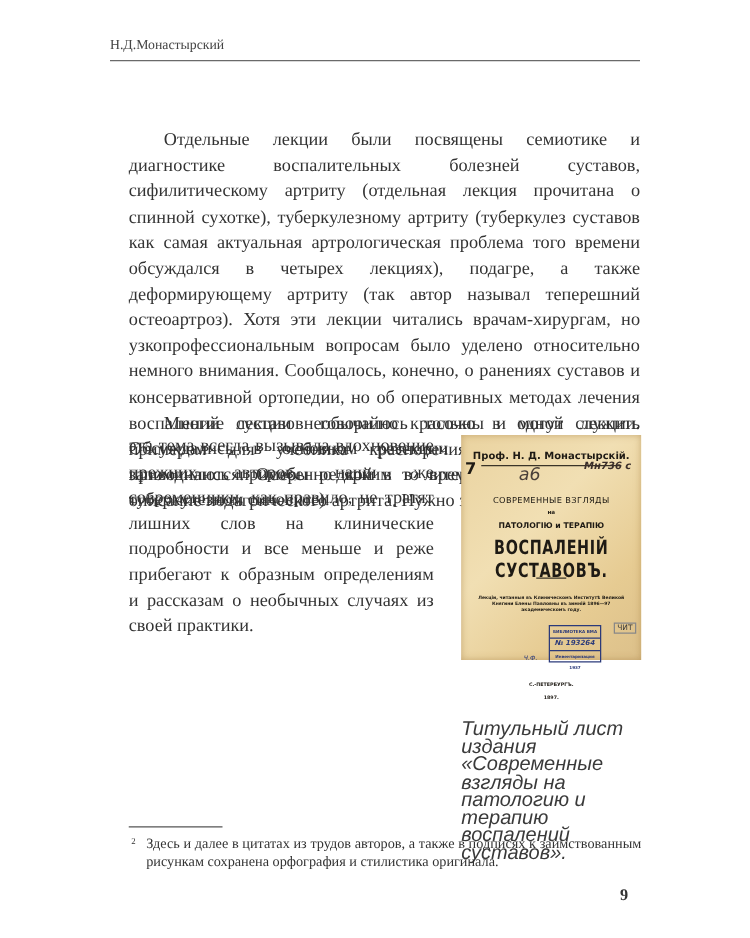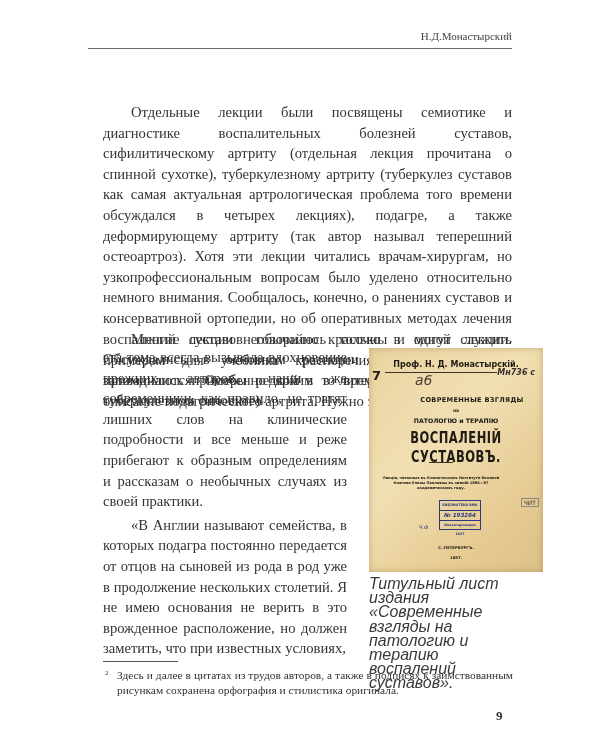--- a/index.html
+++ b/index.html
@@ -1,51 +1,51 @@
 <!DOCTYPE html>
 <html><head>
 <meta charset="utf-8">
 <style>
   html, body { margin: 0; padding: 0; }
   body {
     width: 600px; height: 750px; background: #ffffff; position: relative; overflow: hidden;
     font-family: "DejaVu Serif", "Liberation Serif", serif; color: #2b2b2b;
   }
   .running-head {
-    position: absolute; top: 30px; left: 88px; width: 424px; text-align: right;
+    position: absolute; top: 30px; left: 88px; width: 424px; text-align: left;
     font-family: "Liberation Serif", serif; font-size: 11px; color: #444;
   }
   .head-rule {
     position: absolute; top: 48px; left: 88px; width: 424px; height: 0;
     border-top: 1px solid #6a6a6a;
   }
   .text {
     font-family: "Liberation Serif", serif; font-size: 14.6px; line-height: 20.6px;
     color: #333; text-align: justify; margin: 0;
   }
   .indent { text-indent: 28px; margin-top: 44px; }
   .block-full { position: absolute; left: 103px; width: 409px; }
   .p1 { top: 58px; }
   .p2 { top: 285px; }
   .col-left { position: absolute; left: 103px; width: 244px; top: 347px; }
   .col-left .text { margin-bottom: 0; }
   sup { font-size: 8px; vertical-align: super; line-height: 0; }
 
   .figure {
-    position: absolute; left: 369px; top: 348px; width: 144px; height: 224px;
+    position: absolute; left: 369px; top: 348px; width: 144px; height: 180px;
     background: linear-gradient(135deg, #ead3a0 0%, #f1dfb3 40%, #e6cb92 75%, #dcc08a 100%);
     box-shadow: inset 0 0 6px rgba(160,120,60,0.5);
-    font-family: "DejaVu Sans", sans-serif; color: #1e1a14; padding-left: 30px;
+    font-family: "DejaVu Sans", sans-serif; color: #1e1a14;
   }
   .fig-author { position: absolute; top: 12px; left: 0; width: 100%; text-align: center; font-size: 8px; font-weight: bold; }
   .fig-rule { position: absolute; top: 24px; left: 16px; width: 112px; border-top: 1px solid #3a3428; }
   .fig-num { position: absolute; top: 20px; left: 3px; font-size: 13px; font-weight: bold; }
   .fig-sig { position: absolute; top: 20px; right: 8px; font-size: 8px; font-style: italic; color: #3a2e2a; font-weight: bold; }
   .fig-scrawl { position: absolute; top: 24px; left: 46px; font-size: 14px; font-style: italic; color: #4a4038; }
-  .fig-t1 { position: absolute; top: 48px; left: 16px; width: 100%; text-align: center; font-size: 6.6px; font-weight: bold; letter-spacing: 0.3px; }
+  .fig-t1 { position: absolute; top: 48px; left: 0; width: 100%; text-align: center; font-size: 6.6px; font-weight: normal; letter-spacing: 0.3px; }
   .fig-t2 { position: absolute; top: 60px; left: 0; width: 100%; text-align: center; font-size: 4.5px; font-weight: bold; }
   .fig-t3 { position: absolute; top: 69px; left: 0; width: 100%; text-align: center; font-size: 6.2px; font-weight: bold; }
   .fig-t4 { position: absolute; top: 85px; left: 0; width: 100%; text-align: center; font-size: 11.5px; font-weight: bold; letter-spacing: 0.5px; transform: scaleY(1.35); }
   .fig-rule2 { position: absolute; top: 114px; left: 60px; width: 24px; border-top: 1px solid #3a3428; }
   .fig-small { position: absolute; top: 128px; left: 8px; width: 128px; text-align: center; font-size: 3.6px; line-height: 5px; font-weight: bold; }
   .fig-stamp { position: absolute; top: 152px; left: 70px; width: 40px; height: 28px; border: 1px solid #2b3a7a; color: #2b3a7a; font-size: 3.3px; font-weight: bold; }
   .fig-stamp div { height: 9px; line-height: 9px; text-align: center; border-bottom: 1px solid #2b3a7a; }
   .fig-stamp div:last-child { border-bottom: none; }
   .fig-stamp .num { font-size: 5.6px; font-style: italic; }
   .fig-chit { position: absolute; top: 150px; right: 4px; font-size: 6px; color: #3a3a3a; border: 1px solid #888; padding: 0 2px; }
@@ -78,21 +78,20 @@
 <div class="block-full p1">
   <p class="text indent">Отдельные лекции были посвящены семиотике и диагностике воспалительных болезней суставов, сифилитическому артриту (отдельная лекция прочитана о спинной сухотке), туберкулезному артриту (туберкулез суставов как самая актуальная артрологическая проблема того времени обсуждался в четырех лекциях), подагре, а также деформирующему артриту (так автор называл теперешний остеоартроз). Хотя эти лекции читались врачам-хирургам, но узкопрофессиональным вопросам было уделено относительно немного внимания. Сообщалось, конечно, о ранениях суставов и консервативной ортопедии, но об оперативных методах лечения воспалений суставов говорилось только в одной лекции. Обсуждались в основном резекции и ампутации, хотя приводились примеры редкой в то время синовэктомии (при туберкулезном синовите).</p>
 </div>
 
 <div class="block-full p2">
   <p class="text indent" style="text-align-last: left;">Многие лекции необычайно красочны и могут служить примером для учебника красноречия. Поэтому хорошо запоминаются. Особенно ярким в литературном плане было описание подагрического артрита. Нужно заметить, что</p>
 </div>
 
 <div class="col-left">
   <p class="text" style="margin-top:-20.6px; padding-top:20.6px;">эта тема всегда вызывала вдохновение прежних авторов, наши же современники, как правило, не тратят лишних слов на клинические подробности и все меньше и реже прибегают к образным определениям и рассказам о необычных случаях из своей практики.</p>
-  <p class="text indent" style="margin-top:3px;">«В Англии называют семейства, в которых подагра постоянно передается от отцов на сыновей из рода в род уже в продолжение нескольких столетий. Я не имею основания не верить в это врожденное расположение, но должен заметить, что при известных условиях,</p>
 </div>
 
 <div class="figure">
   <div class="fig-author">Проф. Н. Д. Монастырскій.</div>
   <div class="fig-rule"></div>
   <div class="fig-num">7</div>
   <div class="fig-scrawl">a6</div>
   <div class="fig-sig">Мн736 с</div>
   <div class="fig-t1">СОВРЕМЕННЫЕ ВЗГЛЯДЫ</div>
   <div class="fig-t2">на</div>

